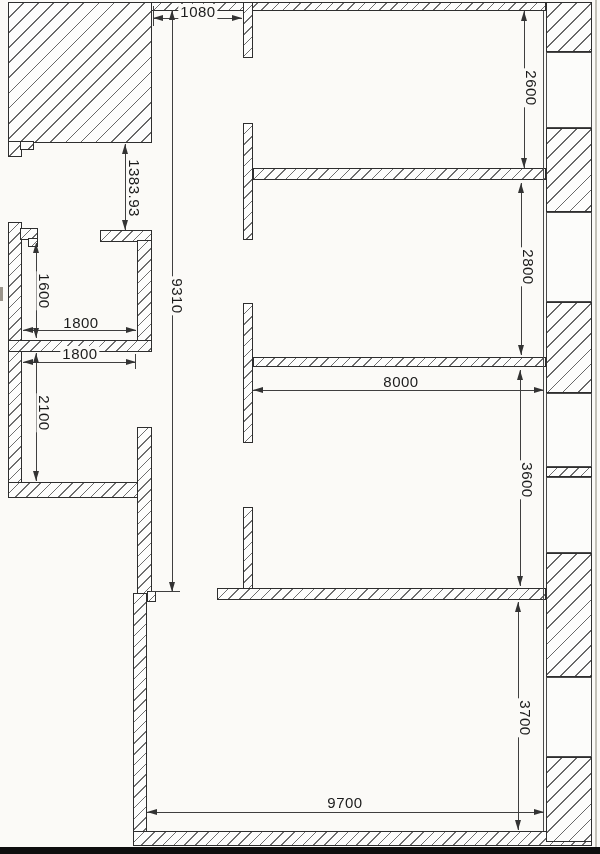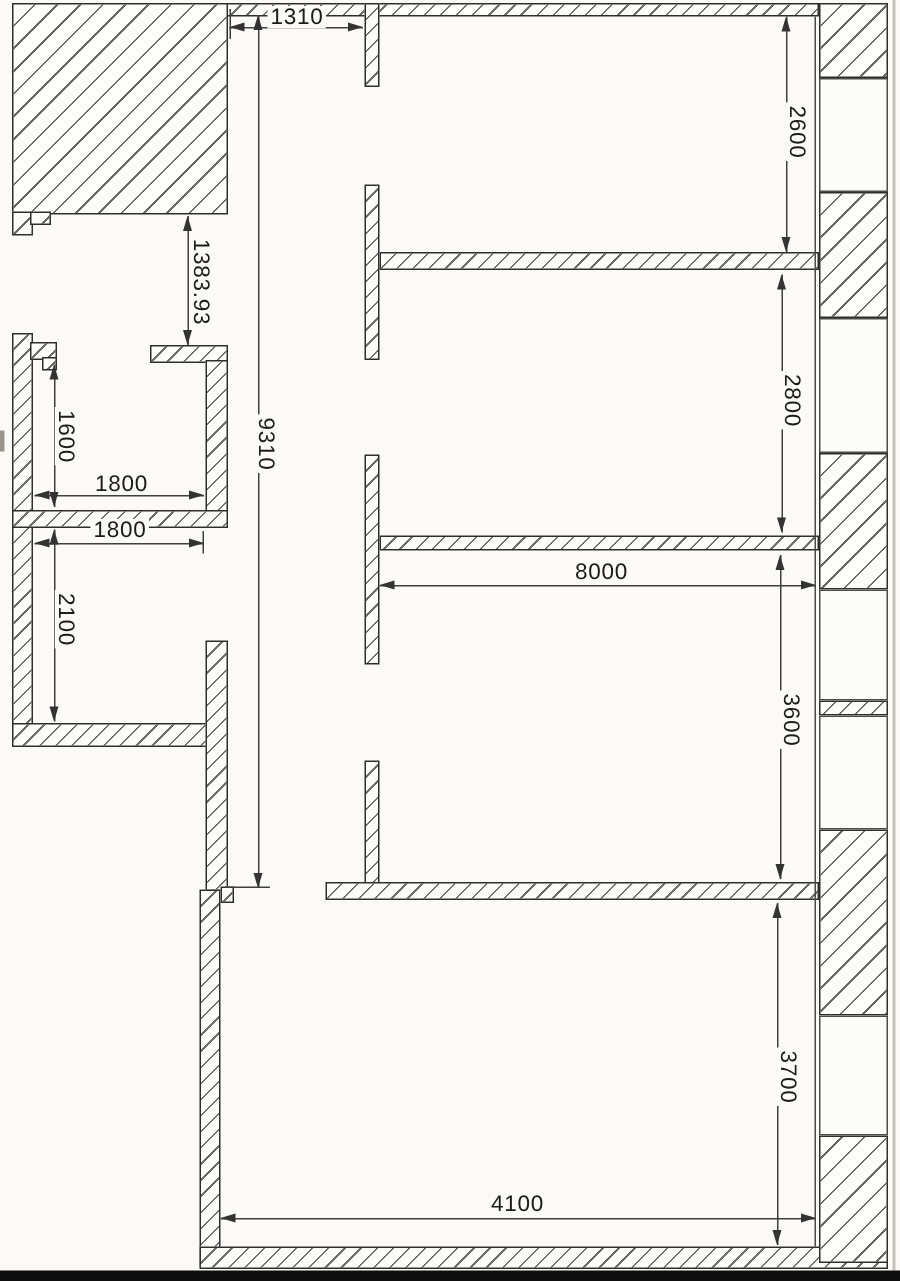--- a/index.html
+++ b/index.html
@@ -117,31 +117,31 @@
   <div class="ad" style="left:521px;top:158px;"></div>
   <div class="au" style="left:518px;top:183px;"></div>
   <div class="ad" style="left:518px;top:345px;"></div>
   <div class="au" style="left:517px;top:370px;"></div>
   <div class="ad" style="left:517px;top:576px;"></div>
   <div class="au" style="left:515px;top:602px;"></div>
   <div class="ad" style="left:515px;top:820px;"></div>
   <div class="al" style="left:147px;top:809px;"></div>
   <div class="ar2" style="left:534px;top:809px;"></div>
 
-  <div class="dlabel hlab" style="left:198px;top:19px;">1310</div>
+  <div class="dlabel hlab" style="left:198px;top:19px;">1080</div>
   <div class="dlabel vlab" style="left:134px;top:188px;">1383.93</div>
   <div class="dlabel vlab" style="left:177px;top:296px;">9310</div>
   <div class="dlabel vlab" style="left:44px;top:291px;">1600</div>
   <div class="dlabel hlab" style="left:81px;top:330px;">1800</div>
   <div class="dlabel hlab" style="left:80px;top:361px;">1800</div>
   <div class="dlabel vlab" style="left:44px;top:413px;">2100</div>
   <div class="dlabel hlab" style="left:401px;top:389px;">8000</div>
   <div class="dlabel vlab" style="left:531px;top:88px;">2600</div>
   <div class="dlabel vlab" style="left:528px;top:267px;">2800</div>
   <div class="dlabel vlab" style="left:527px;top:480px;">3600</div>
   <div class="dlabel vlab" style="left:525px;top:718px;">3700</div>
-  <div class="dlabel hlab" style="left:345px;top:810px;">4100</div>
+  <div class="dlabel hlab" style="left:345px;top:810px;">9700</div>
 
   <div class="artifact" style="left:595px;top:0;width:2px;height:847px;background:rgba(150,145,133,.55);"></div>
   <div class="artifact" style="left:0;top:287px;width:3px;height:14px;background:#9a948a;"></div>
   <div class="artifact" style="left:0;top:847px;width:600px;height:7px;background:#0e0e0e;"></div>
 
 </div>
 
 </body></html>

